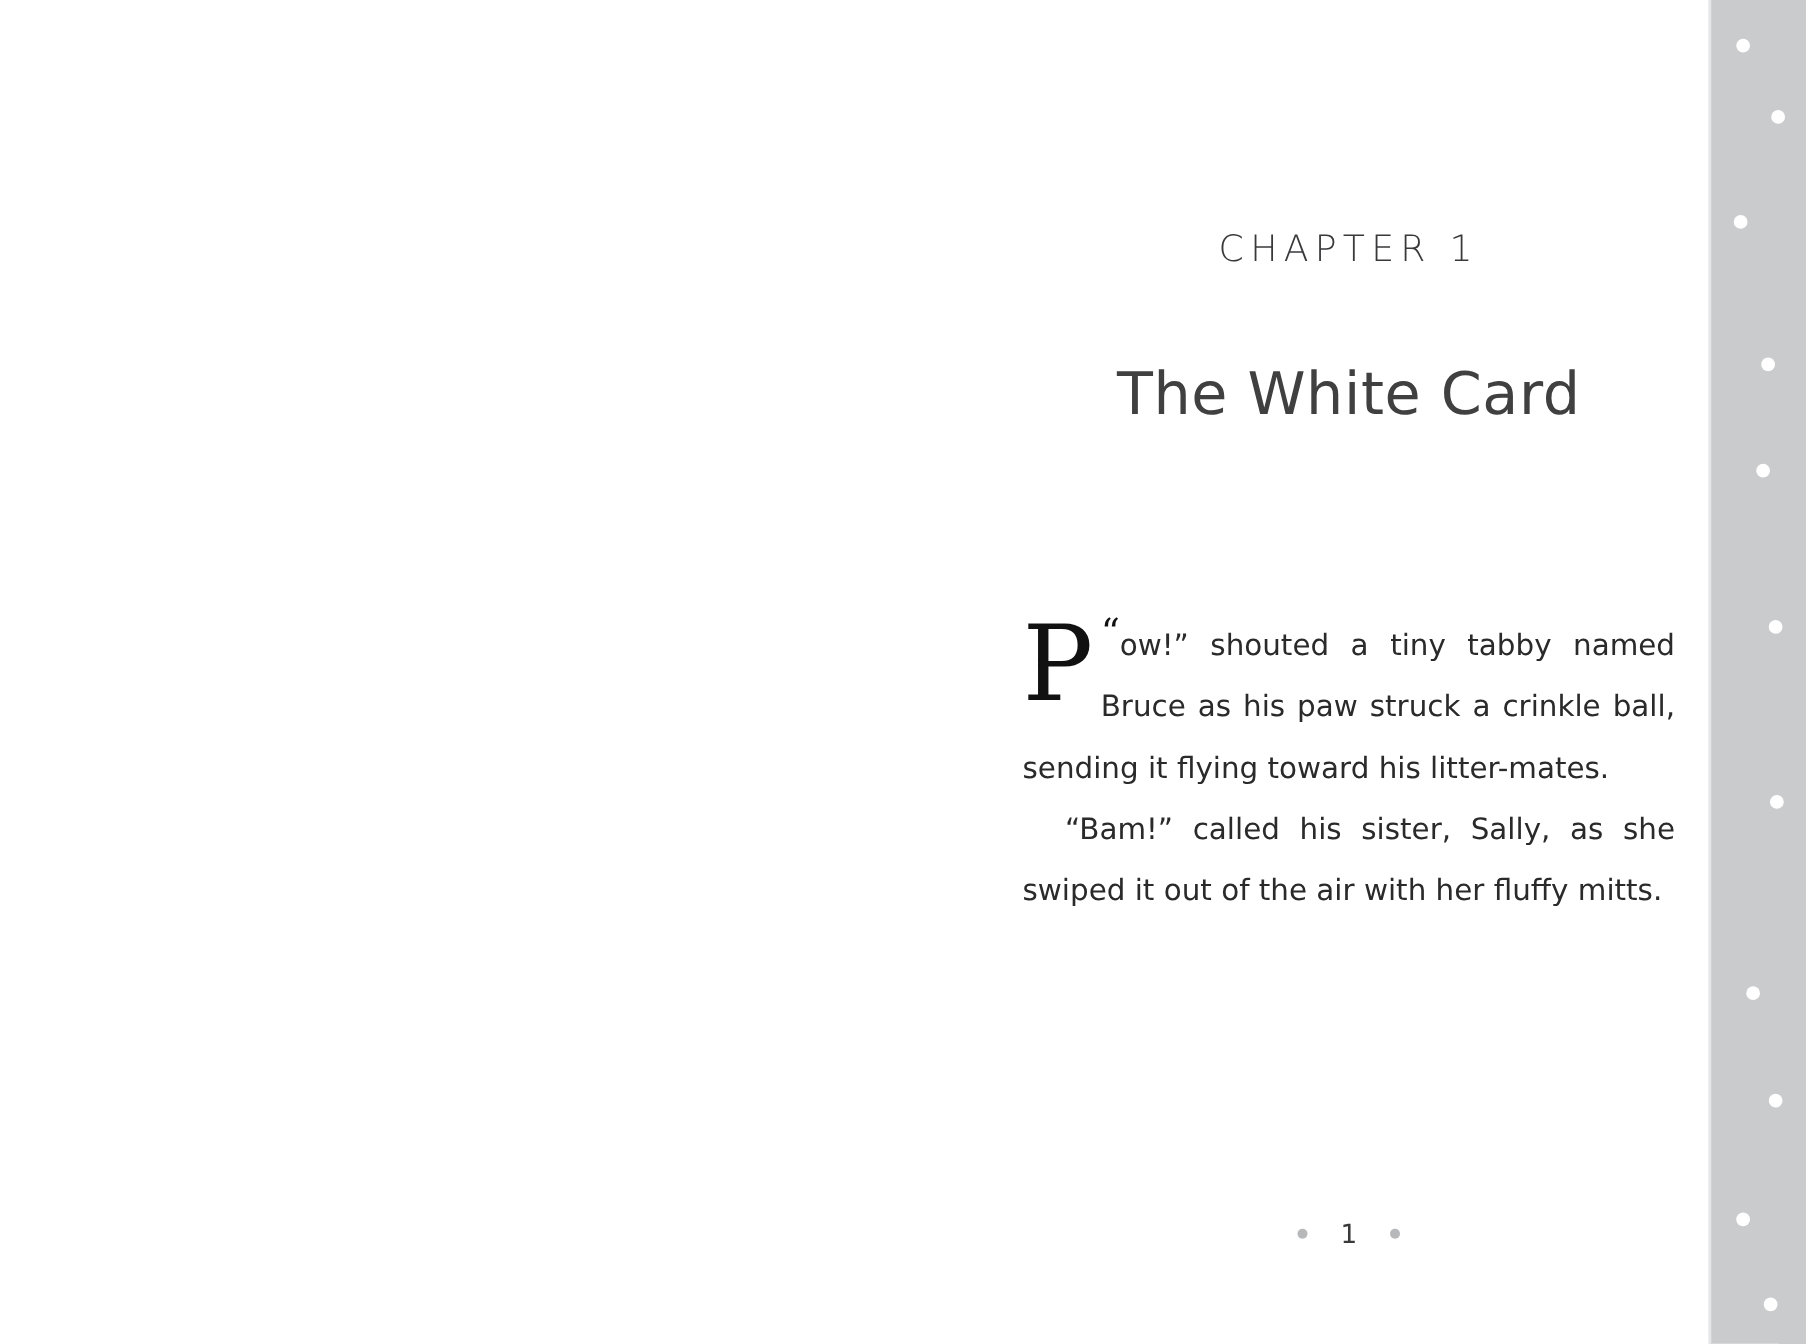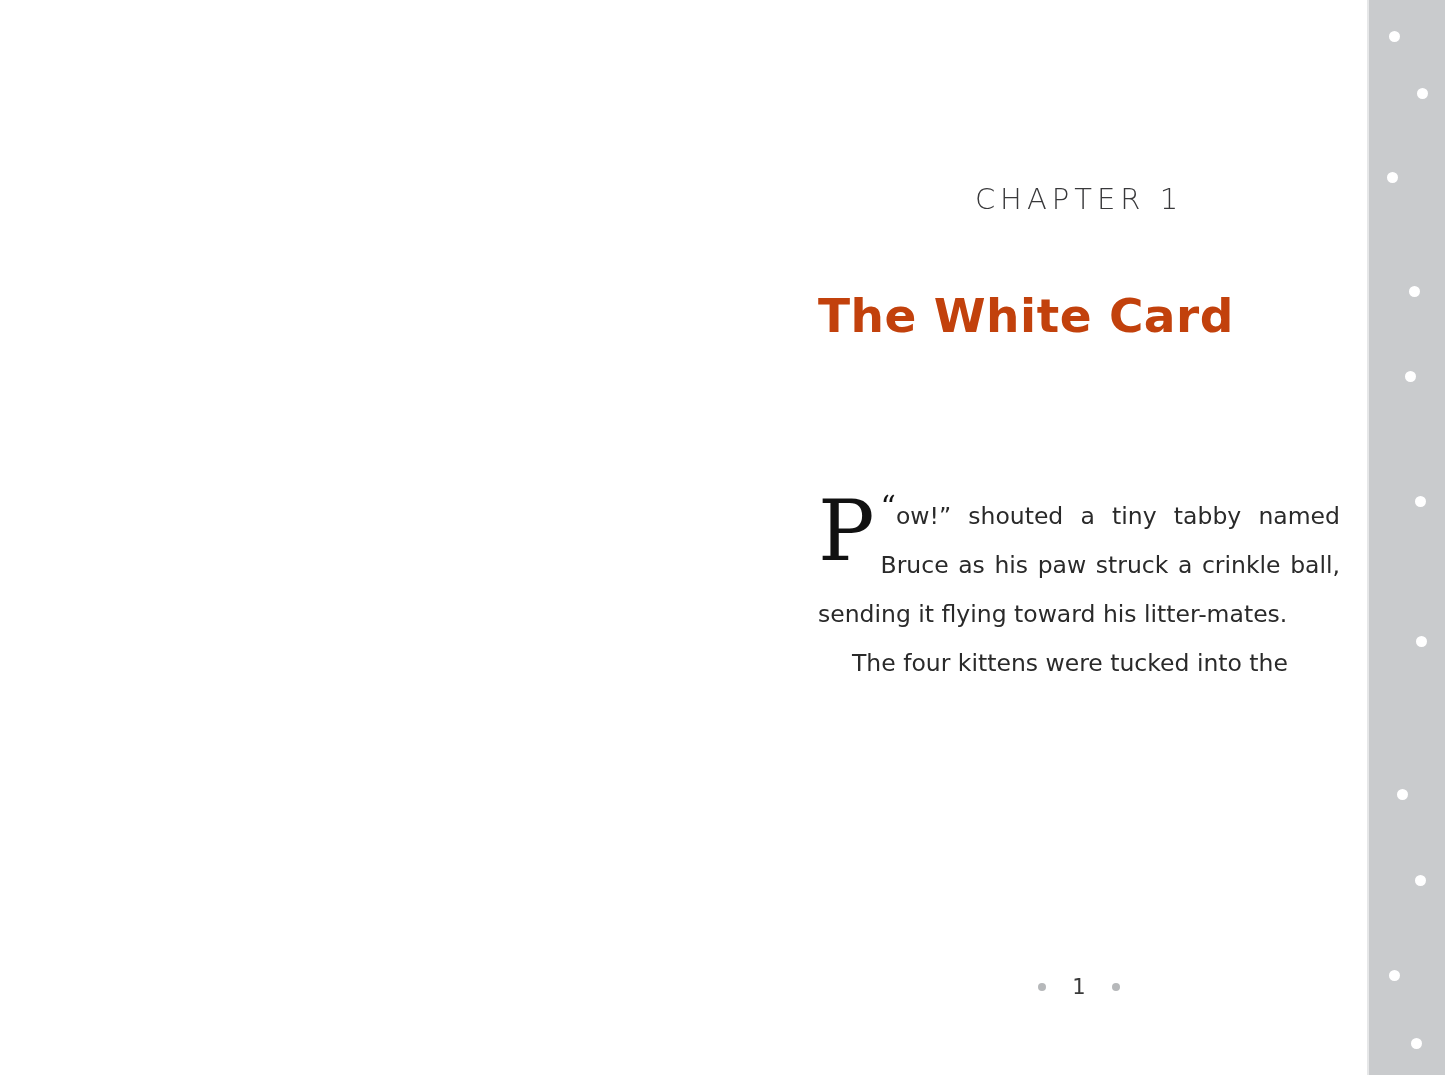--- a/index.html
+++ b/index.html
@@ -66,25 +66,26 @@
     font-weight: 300;
     letter-spacing: 5px;
     color: #39393b;
   }
 
   .chapter-title {
     position: absolute;
     top: 288px;
     left: 0;
     width: 522px;
+    text-align: center;
     font-family: "DejaVu Sans", sans-serif;
     font-size: 47px;
-    font-weight: bold;
+    font-weight: normal;
     letter-spacing: 0.5px;
-    color: #c2410c;
+    color: #404040;
   }
 
   .body-text {
     position: absolute;
     top: 492px;
     left: 0;
     width: 522px;
     font-family: "DejaVu Sans", sans-serif;
     font-size: 23.5px;
     line-height: 49px;
@@ -150,21 +151,21 @@
   <div class="content">
 
     <div class="chapter-label">CHAPTER 1</div>
 
     <div class="chapter-title">The White Card</div>
 
     <div class="body-text">
       <p class="dropcap-para">
         <span class="openquote">“</span><span class="dropcap">P</span><span>ow!” shouted a tiny tabby named Bruce as his paw struck a crinkle ball, sending it flying toward his litter-mates.</span>
       </p>
-      <p class="indent">The four kittens were tucked into the</p>
+      <p class="indent">“Bam!” called his sister, Sally, as she swiped it out of the air with her fluffy mitts.</p>
     </div>
 
     <div class="footer">
       <span class="dot"></span>
       <span>1</span>
       <span class="dot"></span>
     </div>
 
   </div>
 

